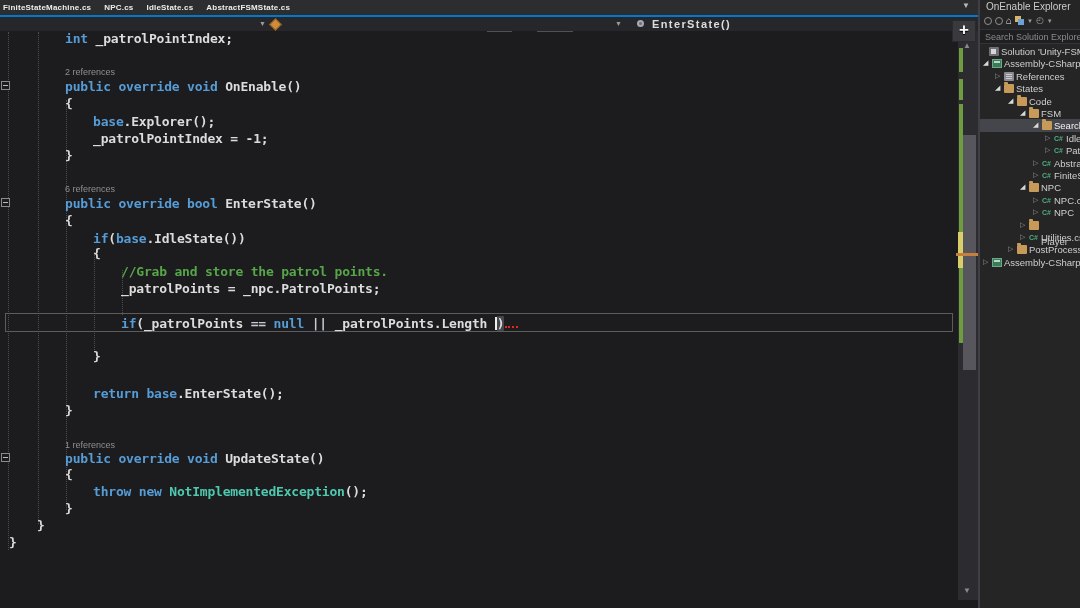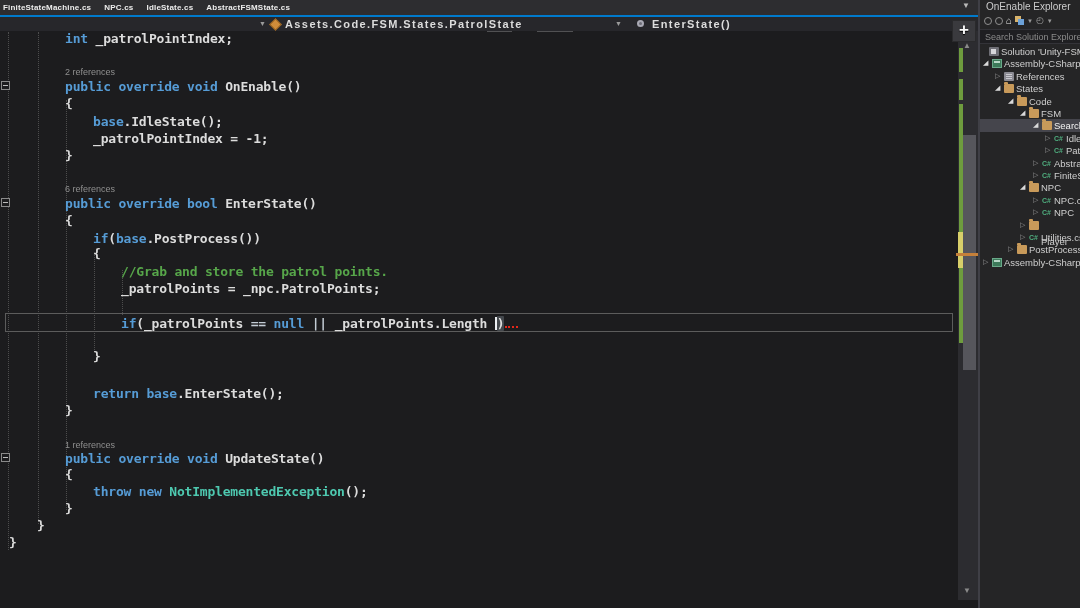--- a/index.html
+++ b/index.html
@@ -103,21 +103,20 @@
       <div class="tab">NPC.cs</div>
       <div class="tab">IdleState.cs</div>
       <div class="tab">AbstractFSMState.cs</div>
     </div>
   <span id="tab-scroll-caret">▼</span>
   <div id="accent-line"></div>
 
   <div id="breadcrumb">
     <span class="bc-caret" style="left:259px">▼</span>
     <span class="class-glyph" style="left:271px"></span>
-    <span class="bc-text" style="left:285px">Assets.Code.FSM.States.PatrolState</span>
     <span class="bc-caret" style="left:615px">▼</span>
     <span class="method-glyph" style="left:637px"></span>
     <span class="bc-text" style="left:652px">EnterState()</span>
     <span class="bc-caret" style="left:952px">▼</span>
   </div>
 
   <div id="editor">
     <div class="guide" style="left:8px;top:1px;height:518px"></div>
     <div class="guide" style="left:38px;top:1px;height:492px"></div>
     <div class="guide" style="left:66px;top:69px;height:410px"></div>
@@ -127,27 +126,27 @@
     <div class="outline-box" style="top:167px"></div>
     <div class="outline-box" style="top:422px"></div>
     <div class="sliver" style="left:487px;top:-2px;width:25px"></div>
     <div class="sliver" style="left:537px;top:-2px;width:36px"></div>
     <div id="current-line-box"></div>
     <div id="code-mount">
         <div class="line" style="top: 1px; left: 65px;"><span class="c-kw">int</span><span class="c-tx"> _patrolPointIndex;</span></div>
         <div class="line lens" style="top: 34px; left: 65px;"><span class="c-lens">2 references</span></div>
         <div class="line" style="top: 49px; left: 65px;"><span class="c-kw">public override void</span><span class="c-tx"> OnEnable()</span></div>
         <div class="line" style="top: 66px; left: 65px;"><span class="c-tx">{</span></div>
-        <div class="line" style="top: 84px; left: 93px;"><span class="c-kw">base</span><span class="c-tx">.IdleState();</span></div>
+        <div class="line" style="top: 84px; left: 93px;"><span class="c-kw">base</span><span class="c-tx">.Explorer();</span></div>
         <div class="line" style="top: 101px; left: 93px;"><span class="c-tx">_patrolPointIndex = -1;</span></div>
         <div class="line" style="top: 118px; left: 65px;"><span class="c-tx">}</span></div>
         <div class="line lens" style="top: 151px; left: 65px;"><span class="c-lens">6 references</span></div>
         <div class="line" style="top: 166px; left: 65px;"><span class="c-kw">public override bool</span><span class="c-tx"> EnterState()</span></div>
         <div class="line" style="top: 183px; left: 65px;"><span class="c-tx">{</span></div>
-        <div class="line" style="top: 201px; left: 93px;"><span class="c-kw">if</span><span class="c-tx">(</span><span class="c-kw">base</span><span class="c-tx">.PostProcess())</span></div>
+        <div class="line" style="top: 201px; left: 93px;"><span class="c-kw">if</span><span class="c-tx">(</span><span class="c-kw">base</span><span class="c-tx">.IdleState())</span></div>
         <div class="line" style="top: 216px; left: 93px;"><span class="c-tx">{</span></div>
         <div class="line" style="top: 234px; left: 121px;"><span class="c-cm">//Grab and store the patrol points.</span></div>
         <div class="line" style="top: 251px; left: 121px;"><span class="c-tx">_patrolPoints = _npc.PatrolPoints;</span></div>
         <div class="line" style="top: 284px; left: 121px;"><span class="c-kw">if</span><span class="c-tx">(_patrolPoints </span><span class="c-op">==</span><span class="c-tx"> </span><span class="c-kw">null</span><span class="c-tx"> </span><span class="c-op">||</span><span class="c-tx"> _patrolPoints.Length </span><span class="caret"></span><span class="c-match">)</span><span class="squiggle"></span></div>
         <div class="line" style="top: 319px; left: 93px;"><span class="c-tx">}</span></div>
         <div class="line" style="top: 356px; left: 93px;"><span class="c-kw">return</span><span class="c-tx"> </span><span class="c-kw">base</span><span class="c-tx">.EnterState();</span></div>
         <div class="line" style="top: 373px; left: 65px;"><span class="c-tx">}</span></div>
         <div class="line lens" style="top: 407px; left: 65px;"><span class="c-lens">1 references</span></div>
         <div class="line" style="top: 421px; left: 65px;"><span class="c-kw">public override void</span><span class="c-tx"> UpdateState()</span></div>
         <div class="line" style="top: 437px; left: 65px;"><span class="c-tx">{</span></div>

